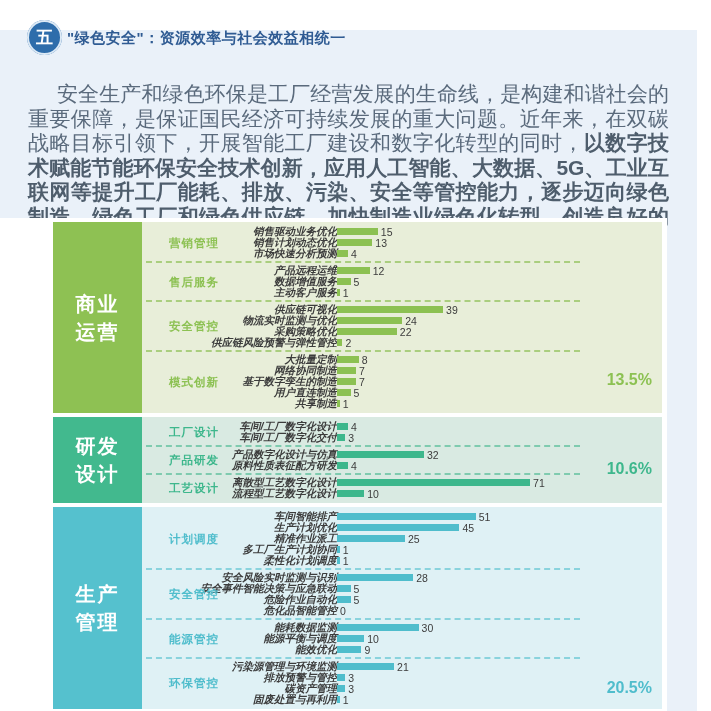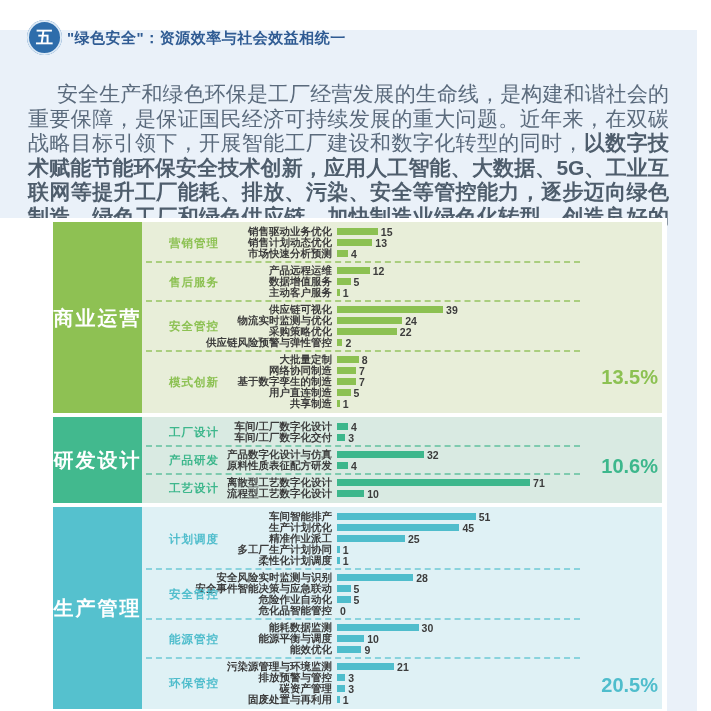--- a/index.html
+++ b/index.html
@@ -21,39 +21,39 @@
     position:absolute;left:28px;top:61px;width:641px;
     font-size:21px;line-height:24.6px;color:#5A6A7C;text-align:justify;text-indent:29px;
   }
   .paragraph .bold-seg{font-weight:bold;color:#4E5D6C;}
   .chart-panel{
     position:absolute;left:0;top:218px;width:667px;height:493px;background:#ffffff;
     padding:4px 0 0 53px;box-sizing:border-box;
   }
   .section{display:flex;width:609px;margin-bottom:4px;}
   .block{
-    width:89px;flex:0 0 89px;display:flex;flex-direction:row;align-items:center;justify-content:center;
+    width:89px;flex:0 0 89px;display:flex;flex-direction:column;align-items:center;justify-content:center;
     color:#ffffff;font-size:20px;font-weight:bold;line-height:28px;letter-spacing:2px;
     background:var(--block);
   }
   .sec-content{flex:1;background:var(--bg);padding:4px 0;position:relative;}
   .group{position:relative;}
   .subcat{
     position:absolute;left:27px;top:50%;transform:translateY(-50%);
     font-size:11.5px;font-weight:bold;color:var(--accent);letter-spacing:1px;white-space:nowrap;text-align:center;
   }
   .row{display:flex;align-items:center;height:11px;}
   .row-label{
-    width:195px;flex:0 0 195px;padding-right:5px;box-sizing:border-box;text-align:right;
-    font-size:10.5px;font-weight:600;color:#3C3C3C;white-space:nowrap;
+    width:195px;flex:0 0 195px;box-sizing:border-box;text-align:right;
+    font-size:10.5px;font-weight:600;color:#3C3C3C;white-space:nowrap;font-style:italic;
   }
   .bar{height:7px;background:var(--accent);}
-  .val{margin-left:3px;font-size:10.5px;font-weight:700;color:#3C3C3C;}
+  .val{margin-left:3px;font-size:10.5px;font-weight:400;color:#3C3C3C;}
   .sep{border-top:2px dashed var(--sep);margin:2px 0 2px 4px;width:434px;height:0;}
-  .pct{position:absolute;right:4px;font-size:20px;font-weight:bold;color:var(--accent);}
+  .pct{position:absolute;right:10px;font-size:16px;font-weight:bold;color:var(--accent);}
   .section:nth-child(1) .pct{bottom:24px;}
   .section:nth-child(2) .pct{bottom:25px;}
   .section:nth-child(3) .pct{bottom:12px;margin-top:16px;}
 </style>
 </head>
 <body>
 
 <div class="bg-blue"></div>
 
 <div class="badge">五</div>

